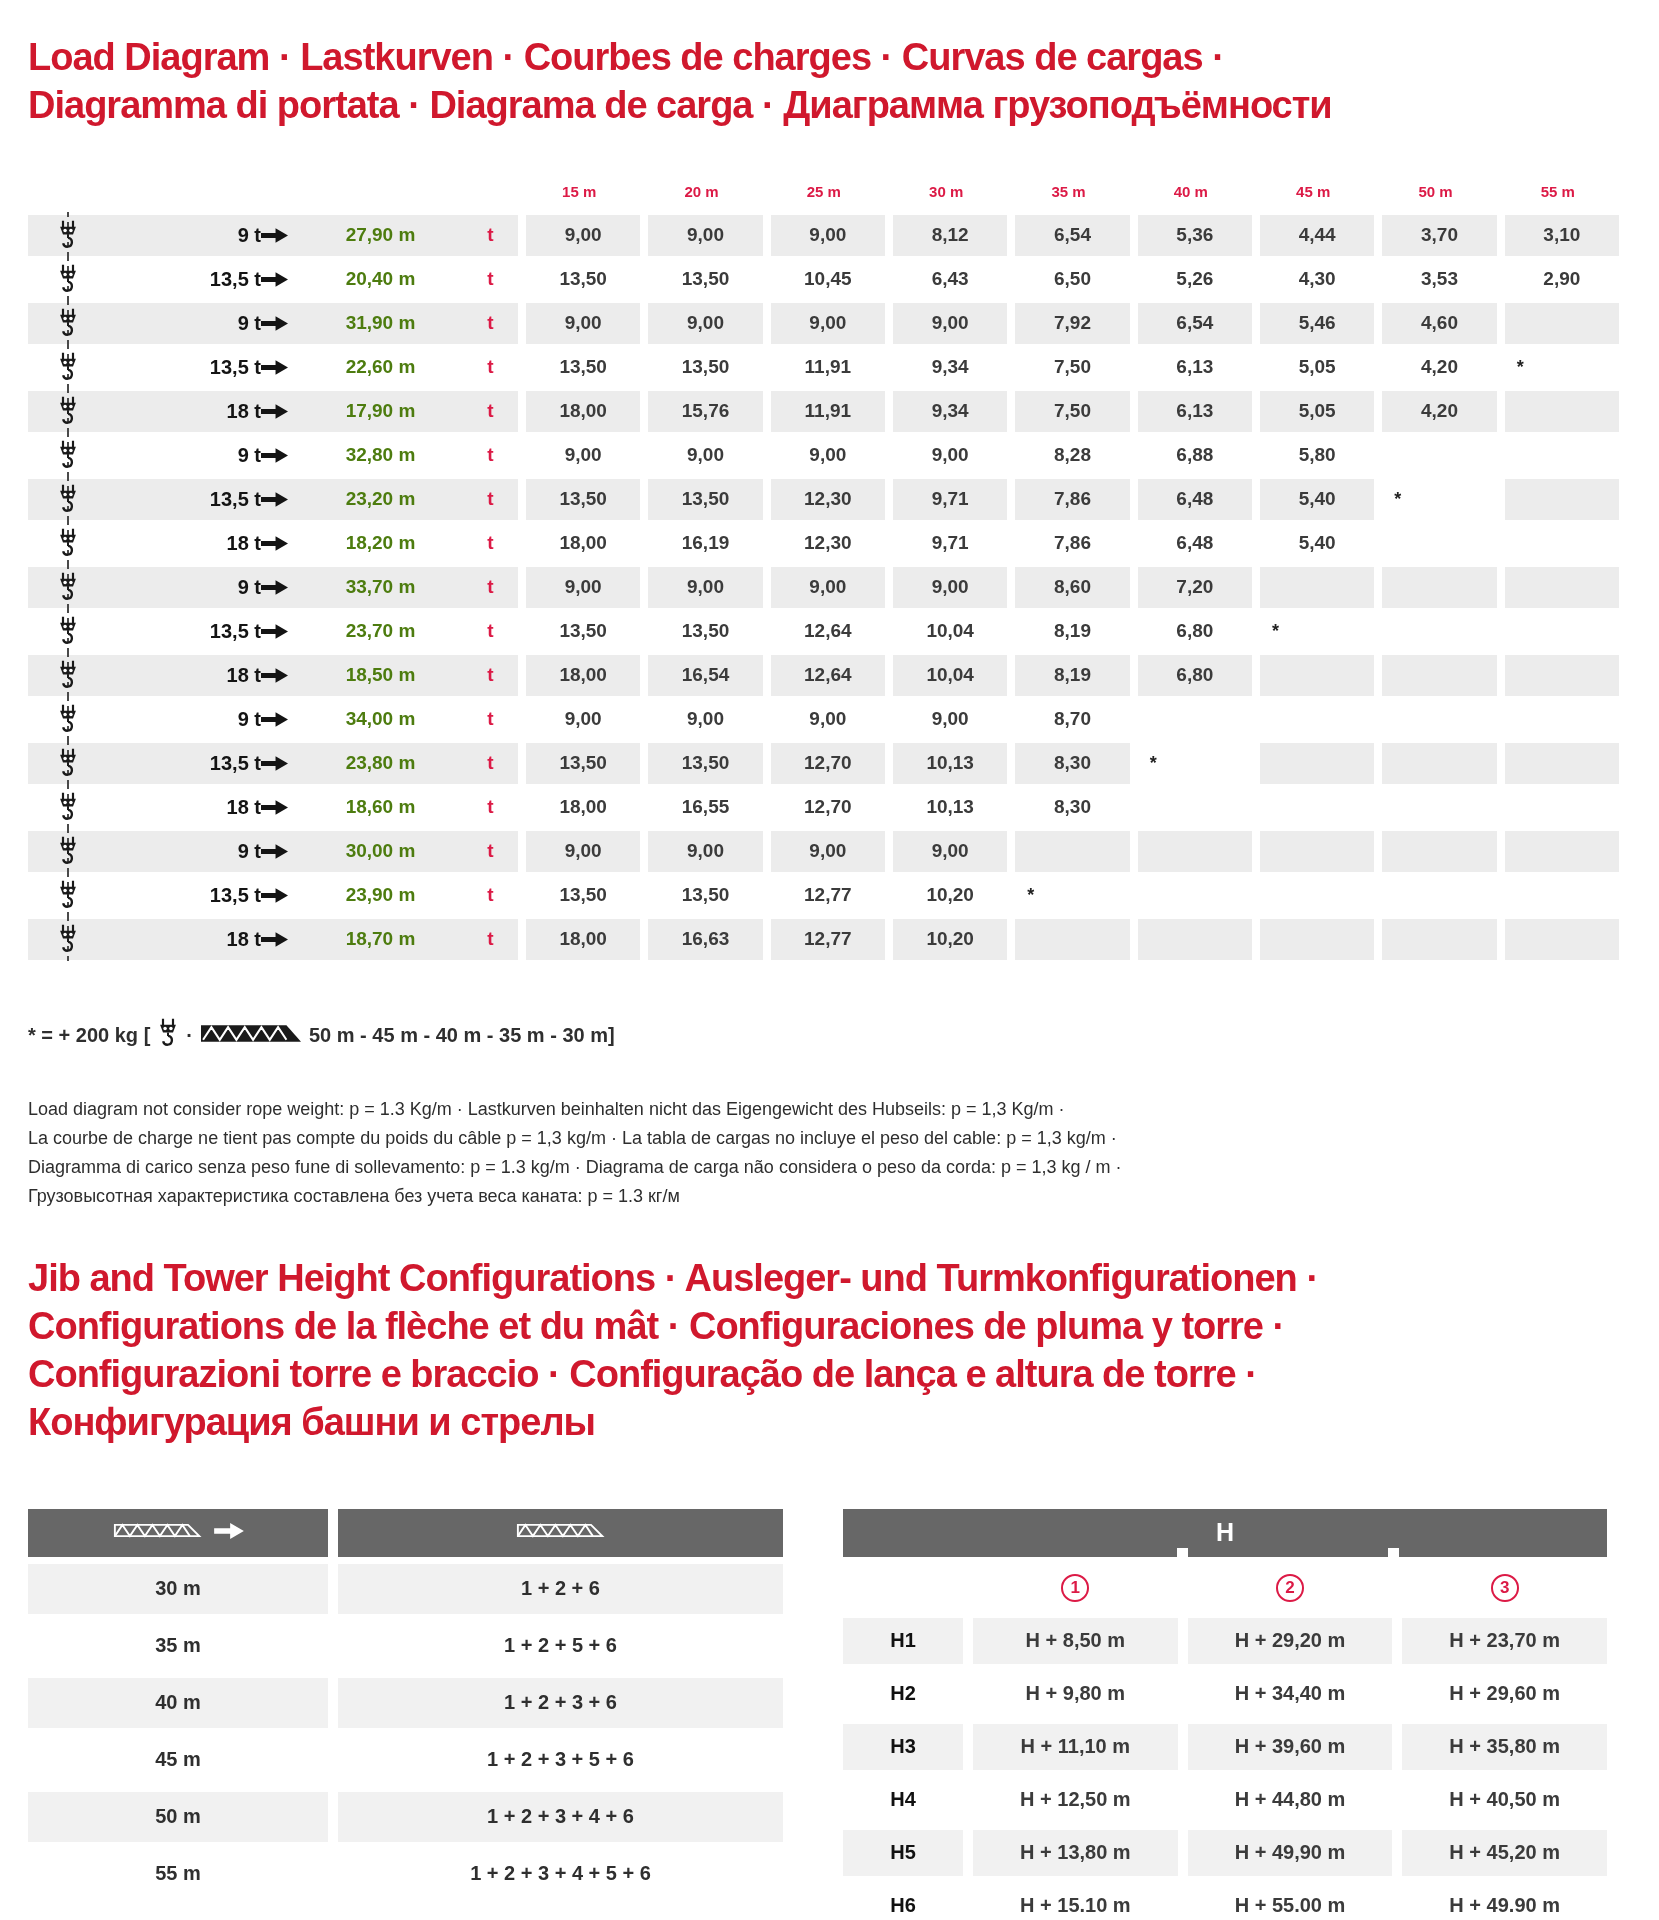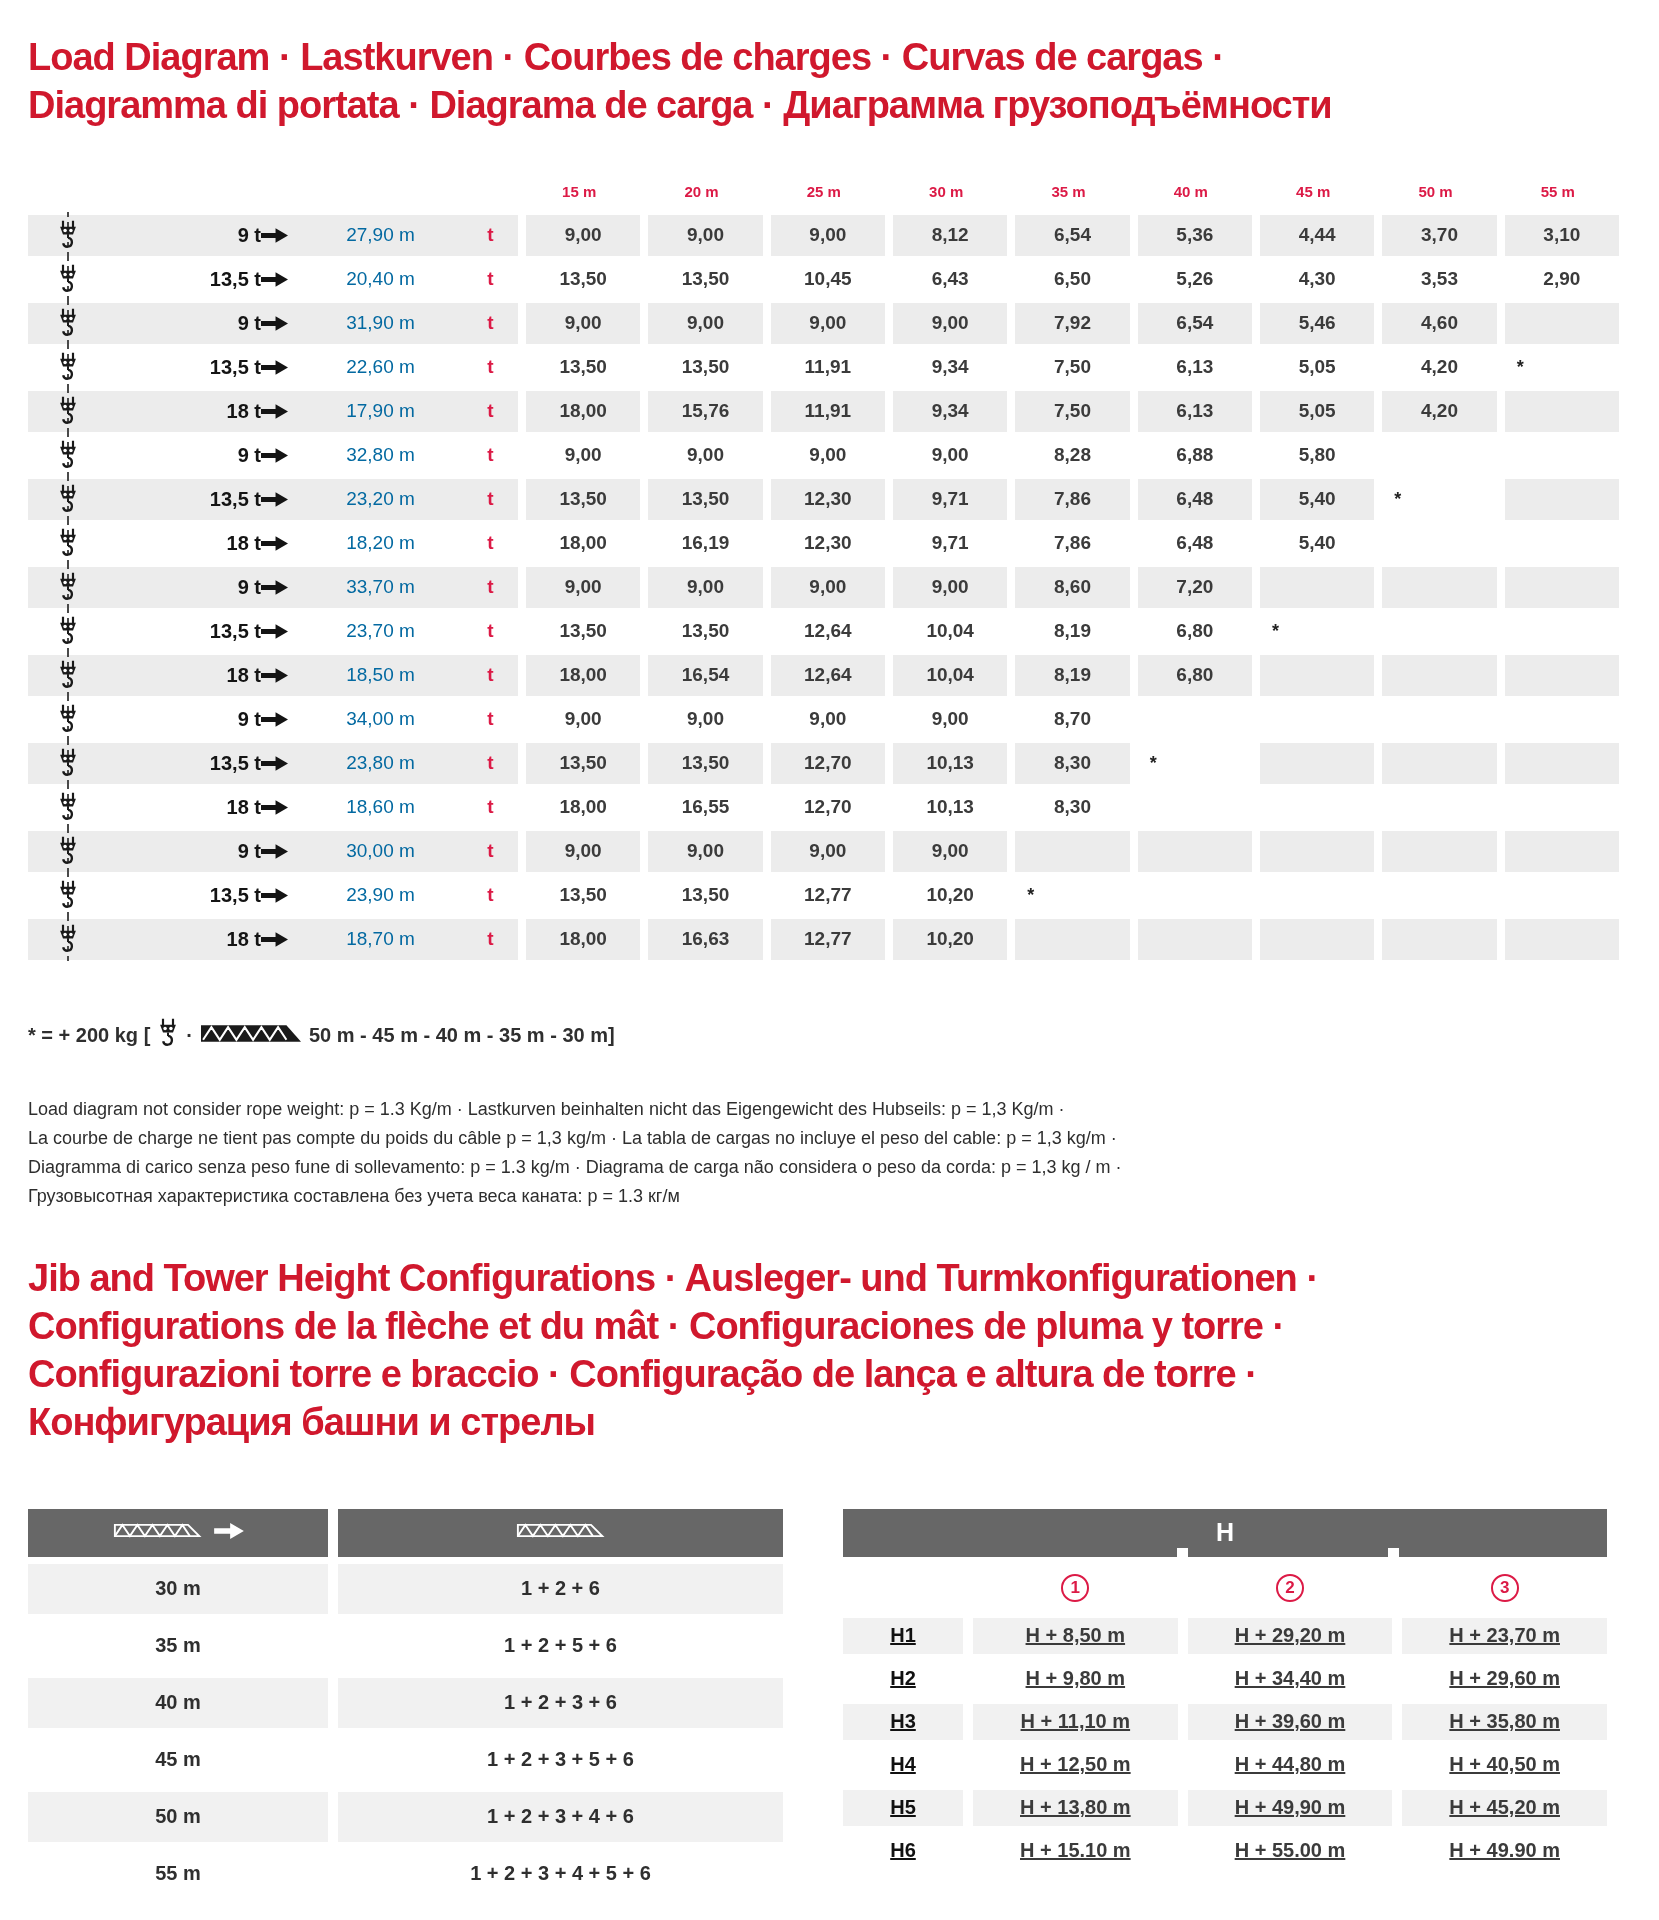--- a/index.html
+++ b/index.html
@@ -32,21 +32,21 @@
   .icon-cell { position:relative; }
   .icon-cell::before {
     content:""; position:absolute; left:50%; top:-3px; bottom:-3px; width:2px;
     margin-left:-1px;
     background-image:repeating-linear-gradient(to bottom,#4a4a4a 0 5px,transparent 5px 10px);
   }
   .icon-cell svg { position:relative; z-index:1; }
   .ton { justify-content:flex-end; padding-right:10px;
          font-weight:bold; font-size:20px; color:#141414; }
   .ton .arrw { display:flex; align-items:center; }
-  .radius { font-weight:normal; font-size:19px; color:#0369a1; }
+  .radius { font-weight:bold; font-size:19px; color:#4d7c0f; }
   .tcol { color:#dc1a46; font-weight:bold; font-size:19px; }
   .val { border-left:8px solid #fff; font-weight:bold; font-size:19px; color:#3b3b3b; }
   .val.star { justify-content:flex-start; padding-left:12px; font-size:18px; color:#222; }
 
   
   .footnote {
     margin-top:58px; display:flex; align-items:center; gap:8px;
     font-size:20px; font-weight:bold; color:#2f2f2f;
   }
 
@@ -77,22 +77,22 @@
   .h-bar .notch { position:absolute; bottom:0; width:11px; height:9px; background:#fff; }
   .notch-1 { left:334px; }
   .notch-2 { left:545px; }
   .h-grid { display:grid; grid-template-columns:120px 1fr 1fr 1fr; column-gap:10px; row-gap:7px; }
   .h-sub { height:46px; display:flex; align-items:center; justify-content:center; background:none; }
   .circle-num {
     width:28px; height:28px; border:2px solid #dc1a46; border-radius:50%;
     color:#dc1a46; font-weight:bold; font-size:17px;
     display:flex; align-items:center; justify-content:center;
   }
-  .hcell { height:36px; display:flex; align-items:center; justify-content:center;
-           font-weight:bold; font-size:20px; color:#3b3b3b;text-decoration:underline; }
+  .hcell { height:46px; display:flex; align-items:center; justify-content:center;
+           font-weight:bold; font-size:20px; color:#3b3b3b; }
   .hlabel { color:#111; }
 </style>
 </head>
 <body>
 
 <div class="page">
 
   <div class="heading heading-top">
     <div>Load Diagram · Lastkurven · Courbes de charges · Curvas de cargas ·</div>
     <div>Diagramma di portata · Diagrama de carga · Диаграмма грузоподъёмности</div>

